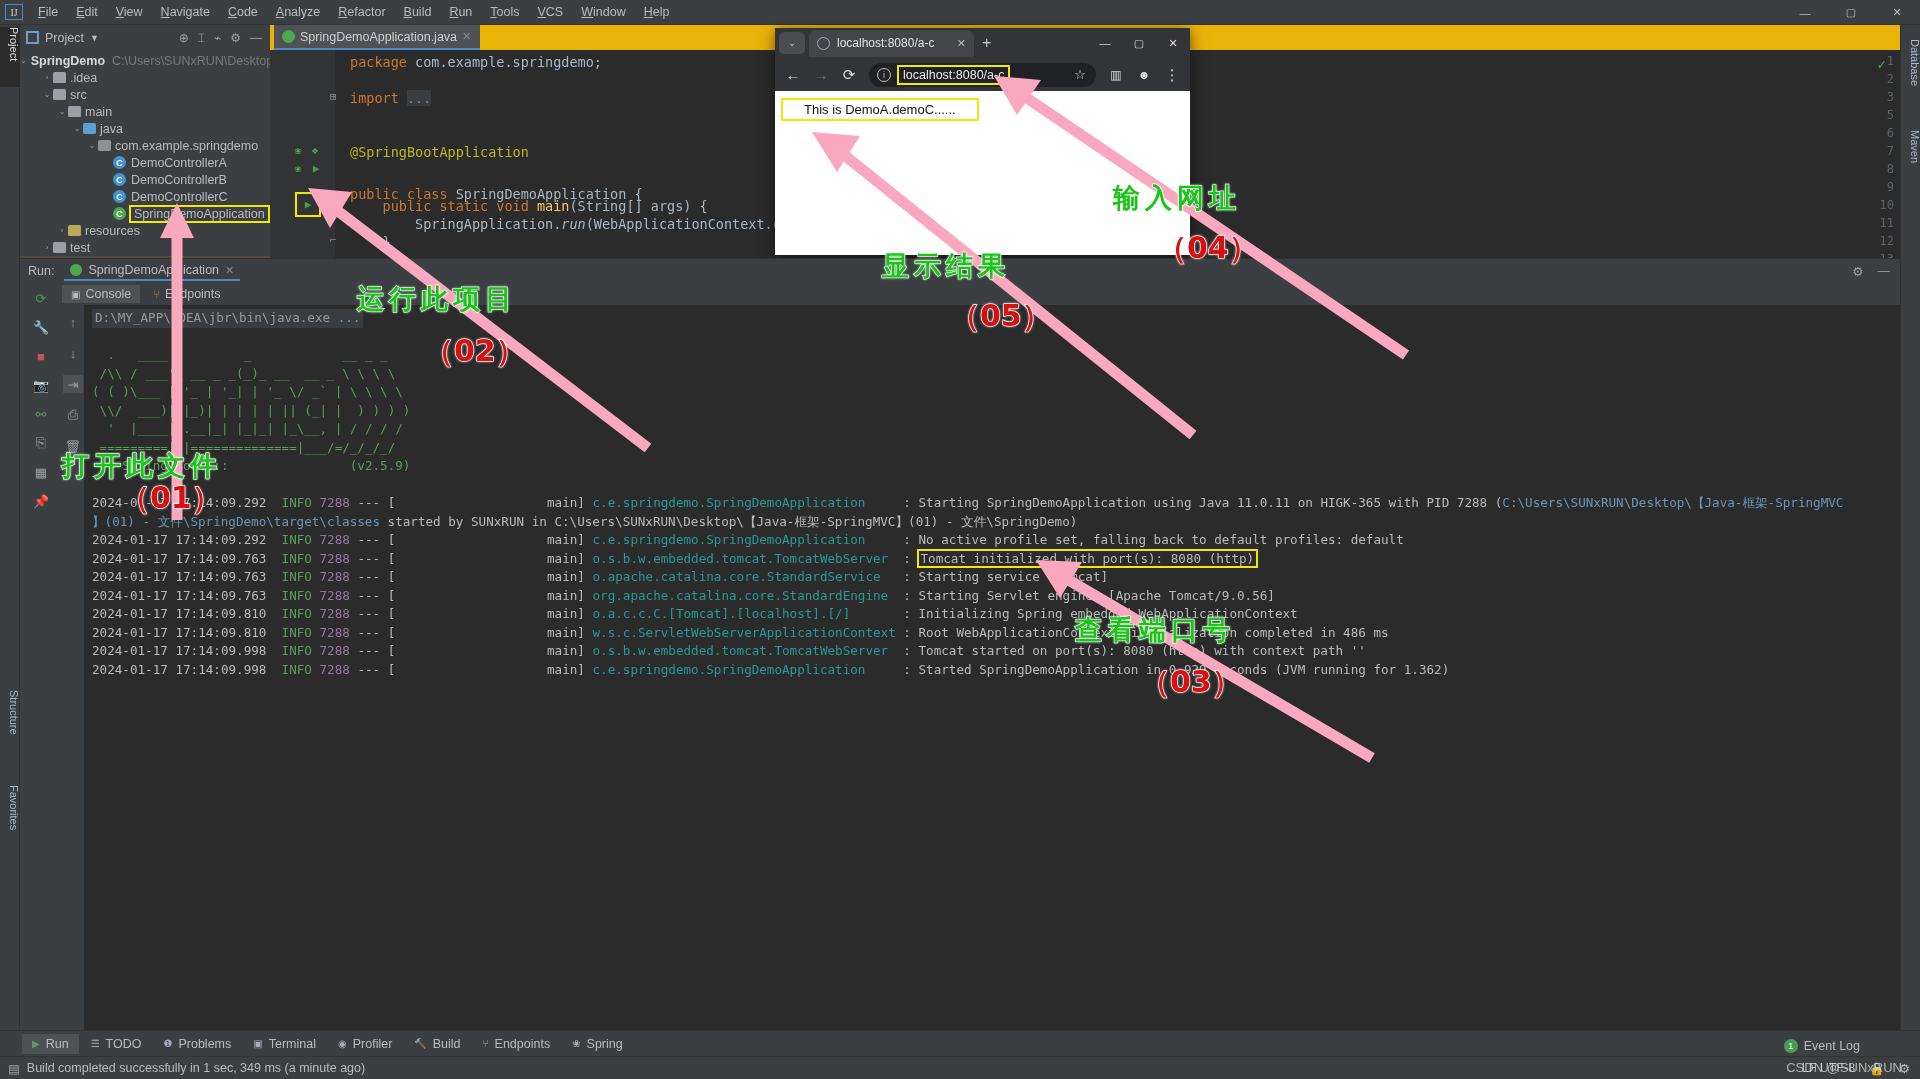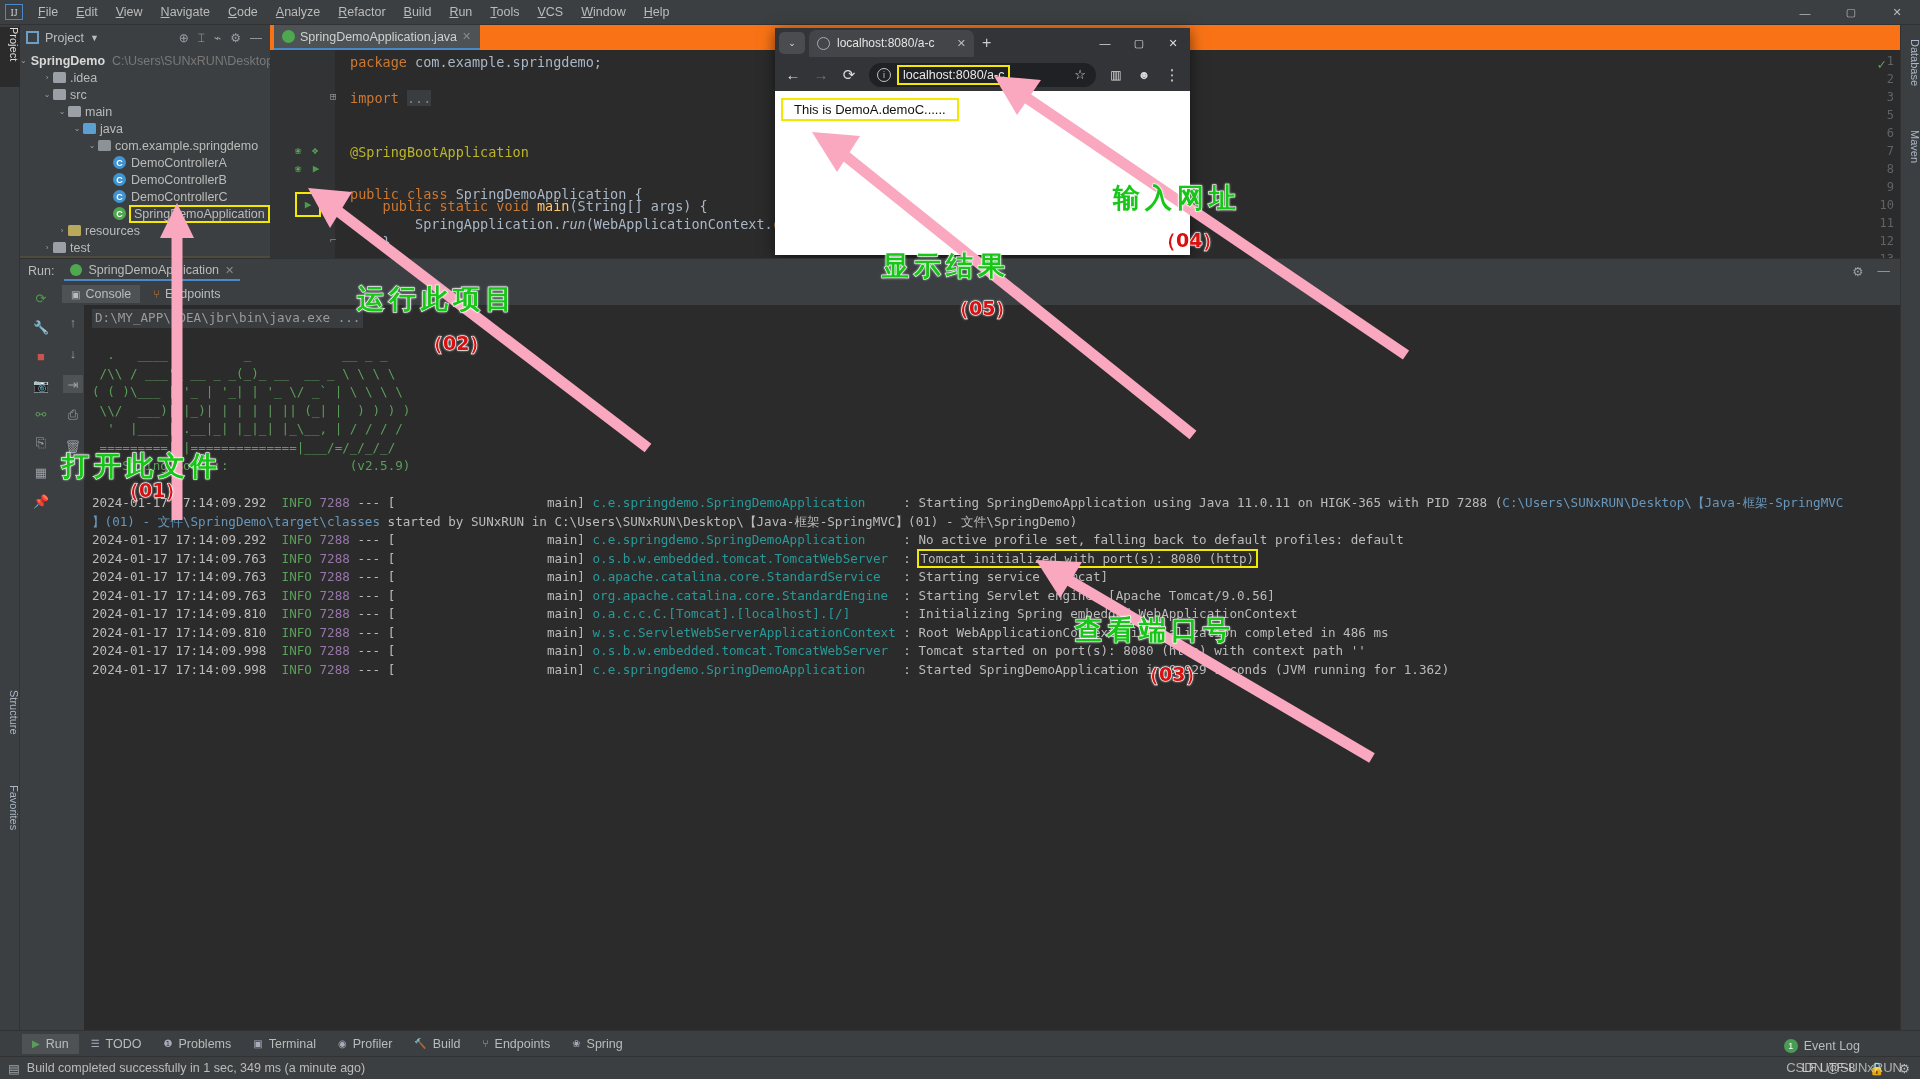--- a/index.html
+++ b/index.html
@@ -76,21 +76,21 @@
     font-size:9px; display:inline-flex; align-items:center; justify-content:center;
     margin-right:5px; font-weight:bold;
   }
   .cls-icon.spring { background:#4fa84f; }
   .grey { color:#787878; }
   .bold { font-weight:bold; color:#d8d8d8; }
   .hl-box { outline:2px solid #f2e800; }
 
   
   .editor-tabs {
-    position:absolute; left:270px; top:25px; width:1630px; height:25px; background:#f97316;
+    position:absolute; left:270px; top:25px; width:1630px; height:25px; background:#eab308;
   }
   .etab {
     position:absolute; left:4px; top:0; height:25px; background:#4e5254;
     display:flex; align-items:center; gap:5px; padding:0 9px 0 8px;
     font-size:12.5px; color:#d0d0d0; border-bottom:2px solid #4a88c7;
   }
   .spring-dot { width:13px;height:13px;border-radius:50%;background:#4fa84f; display:inline-block; }
   .editor {
     position:absolute; left:270px; top:50px; width:1630px; height:208px;
     background:#2b2b2b; font-family:"DejaVu Sans Mono", monospace; font-size:13px;
@@ -128,21 +128,21 @@
   .br-nav { height:33px; display:flex; align-items:center; gap:12px; padding:0 10px; background:#333437; }
   .br-ico { color:#dcdcdc; font-size:15px; width:16px; text-align:center; }
   .br-ico.dis { color:#6f7276; }
   .omnibox {
     flex:1; height:24px; background:#202124; border-radius:12px; display:flex; align-items:center;
     gap:8px; padding:0 4px 0 8px;
   }
   .info-circle { width:14px;height:14px;border-radius:50%;border:1.2px solid #c2c2c2;color:#c2c2c2;font-size:9px;display:flex;align-items:center;justify-content:center; }
   .urltext { font-size:12.5px; color:#e8e8e8; padding:1px 4px; }
   .br-page { position:absolute; left:0; top:63px; width:415px; height:164px; background:#ffffff; }
-  .pagetext { position:absolute; left:8px; top:9px; font-size:13px; color:#111; padding:2px 11px; }
+  .pagetext { position:absolute; left:8px; top:9px; font-size:13px; color:#111; padding:2px 21px; }
 
   
   .runpanel {
     position:absolute; left:20px; top:258px; width:1880px; height:772px; background:#3c3f41;
     border-top:1px solid #2f3133;
   }
   .run-head { height:24px; display:flex; align-items:center; gap:10px; padding-left:8px; font-size:12.5px; color:#bbb; }
   .run-tab { display:flex; align-items:center; gap:6px; padding:2px 6px; border-bottom:2px solid #4a88c7; }
   .run-gear { margin-left:auto; display:flex; gap:14px; padding-right:10px; color:#9aa0a6; }
   .run-sidebtns {
@@ -197,21 +197,21 @@
     position:absolute; font-family:"DejaVu Sans", sans-serif; font-weight:bold;
     white-space:nowrap; pointer-events:none;
   }
   .anno-green {
     color:#17c617; font-size:27px; letter-spacing:5px;
     -webkit-text-stroke:1px #ffffff;
     paint-order: stroke fill;
     text-shadow:0 0 2px #fff,0 0 3px #fff;
   }
   .anno-red {
-    color:#d81010; font-size:19px;
+    color:#d81010; font-size:30px;
     -webkit-text-stroke:1.2px #ffffff;
     paint-order: stroke fill;
     text-shadow:0 0 2px #fff,0 0 3px #fff;
     text-align:center;
   }
   svg.arrows { position:absolute; left:0; top:0; width:1920px; height:1079px; pointer-events:none; }
   .wm { position:absolute; right:18px; bottom:4px; color:#d7d7d7; opacity:.75; font-size:13px; }
 </style>
 </head>
 <body>

